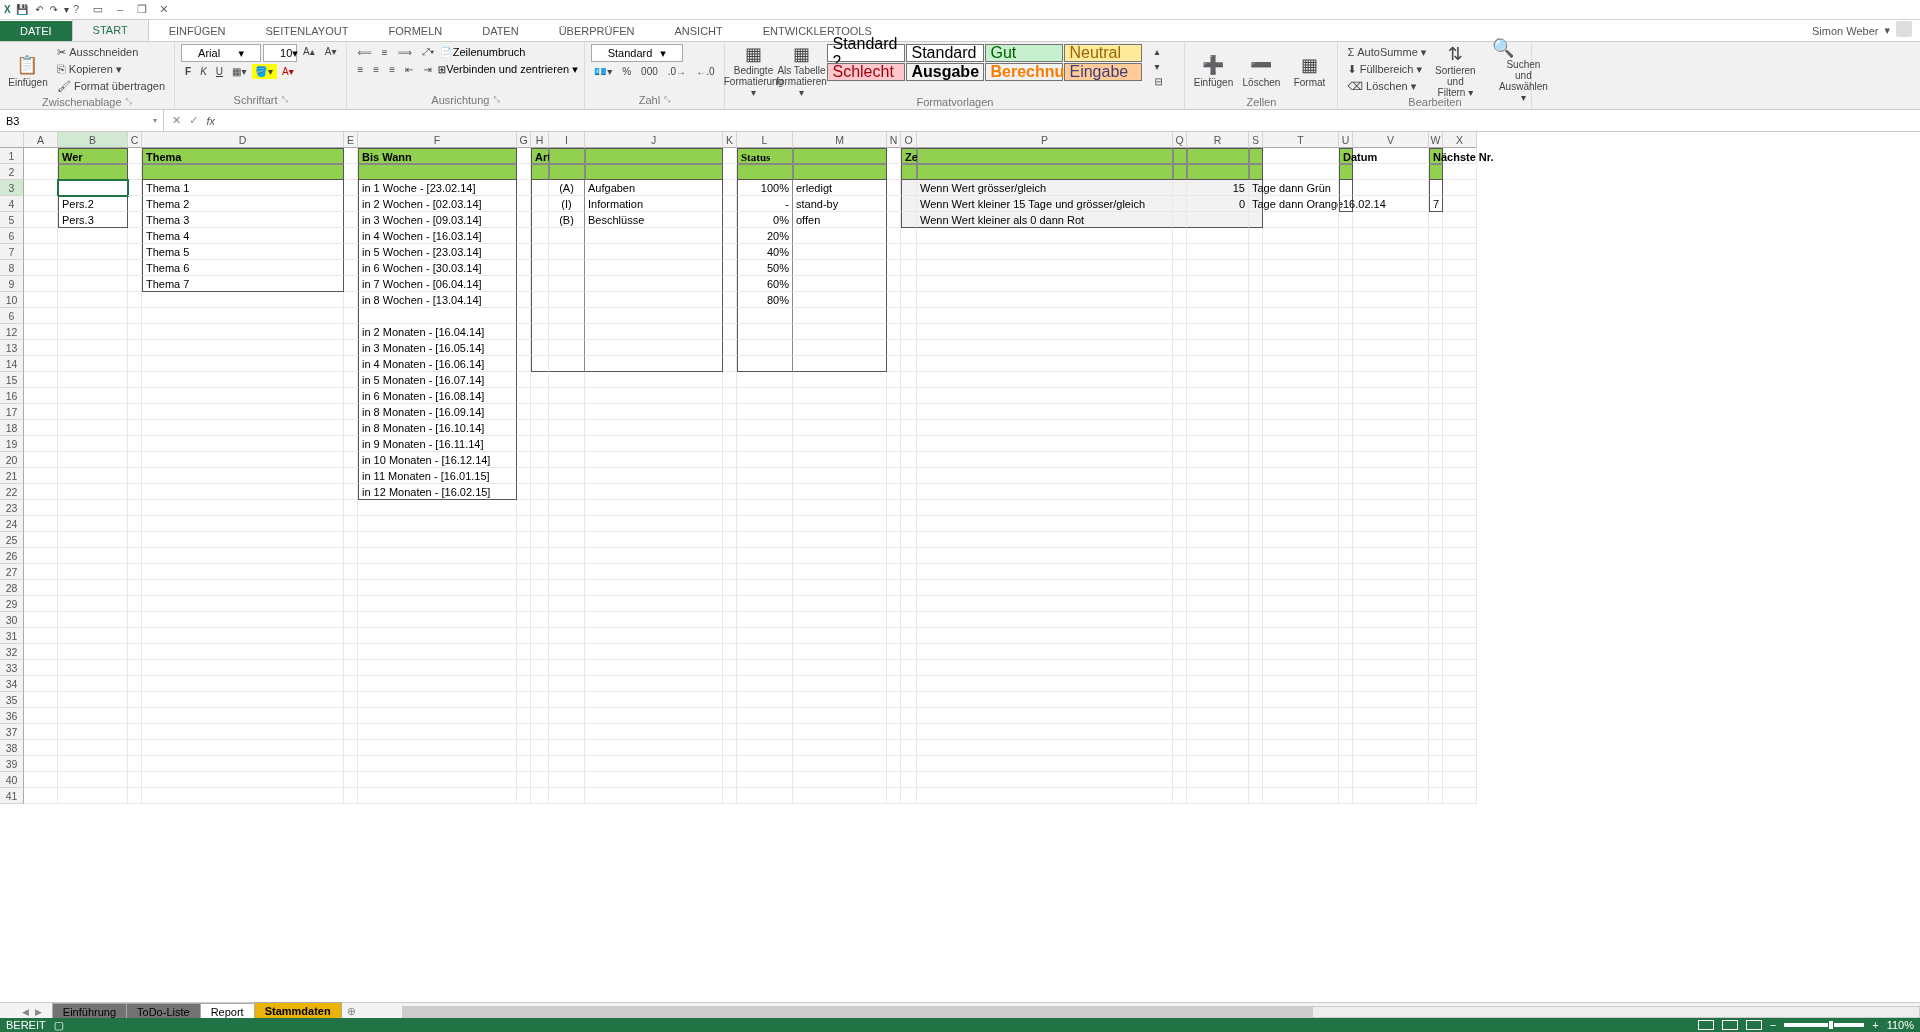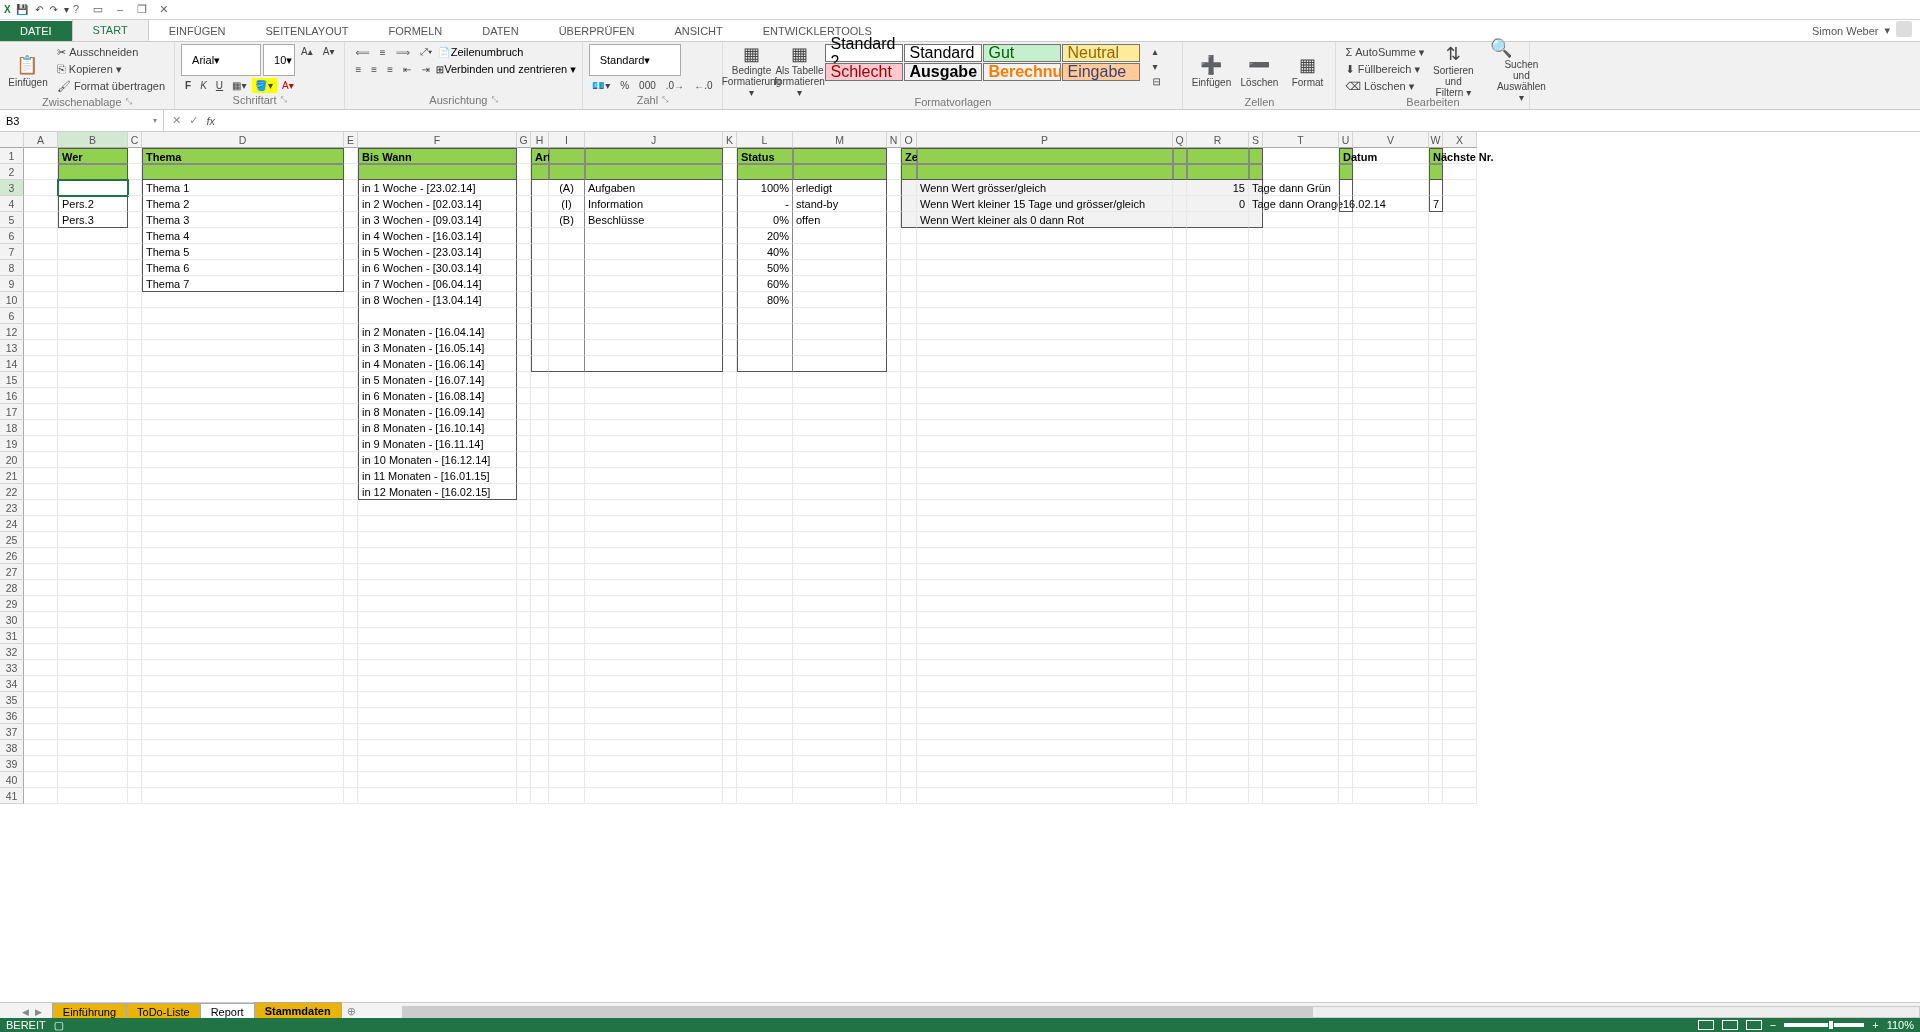--- a/index.html
+++ b/index.html
@@ -25,21 +25,21 @@
 .ribbon { height: 68px; background: #f1f1f1; border-bottom: 1px solid #ccc; display: flex; }
 .group { border-right: 1px solid #ddd; padding: 2px 6px; display: flex; flex-direction: column; position: relative; }
 .group .content { flex:1; display:flex; align-items:flex-start; gap:4px; }
 .group .label { text-align:center; font-size:10px; color:#777; height:14px; display:flex; justify-content:center; align-items:center; gap:4px; }
 .group .label .launcher { font-size:8px; color:#888; cursor:pointer; }
 .bigbtn { display:flex; flex-direction:column; align-items:center; justify-content:center; width:44px; height:52px; cursor:pointer; color:#444; }
 .bigbtn .ico { font-size:18px; height:24px; display:flex; align-items:center; }
 .bigbtn .lbl { font-size:10px; text-align:center; line-height:1.1; }
 .stack { display:flex; flex-direction:column; gap:1px; }
 .stack .row { display:flex; align-items:center; gap:3px; height:16px; font-size:10px; color:#444; cursor:pointer; padding:0 3px; }
-.sel { border:1px solid #aaa; background:#fff; height:32px; font-size:10px; padding:0 10px; display:flex; align-items:center; }
+.sel { border:1px solid #aaa; background:#fff; height:18px; font-size:10px; padding:0 16px; display:flex; align-items:center; justify-content:space-between; }
 .smbtn { border:1px solid transparent; padding:1px 3px; font-size:10px; color:#444; cursor:pointer; }
 .smbtn.b { font-weight:bold; } .smbtn.i { font-style:italic; } .smbtn.u { text-decoration:underline; }
 .stylecell { border:1px solid #737373; width:78px; height:18px; font-size:16px; display:flex; align-items:center; padding:0 4px; cursor:pointer; }
 .st-normal { background:#fff; }
 .st-standard2 { background:#fff; }
 .st-gut { background:#c6efce; color:#006100; }
 .st-neutral { background:#ffeb9c; color:#9c6500; }
 .st-schlecht { background:#ffc7ce; color:#9c0006; }
 .st-ausgabe { background:#f2f2f2; font-weight:bold; }
 .st-berechnung { background:#f2f2f2; color:#fa7d00; font-weight:bold; }
@@ -70,21 +70,21 @@
 .thin-r { border-right:1px solid #888; }
 .tc { text-align:center; } .tr { text-align:right; }
 .activecell { outline:2px solid #217346; outline-offset:-1px; background:#fff; }
 .zeitbox { background:#f2f2f2; }
 
 
 .sheettabs { position:absolute; bottom:12px; left:0; right:0; height:18px; background:#f3f3f3; border-top:1px solid #ccc; display:flex; align-items:center; padding-left:20px; }
 .navarrows { display:flex; gap:2px; margin-right:8px; }
 .navarrows span { font-size:9px; color:#888; cursor:pointer; padding:0 2px; }
 .stab { padding:2px 10px; border:1px solid #aaa; border-bottom:none; background:#fff; font-size:11px; cursor:pointer; margin-right:-1px; }
-.stab.hl { background:#eab308; }
+.stab.hl { background:#737373; }
 .stab.active { background:#eab308; border-bottom:2px solid #217346; font-weight:bold;text-align:right; }
 .addtab { padding:2px 6px; cursor:pointer; color:#888; }
 .hscroll { flex:1; margin-left:40px; height:14px; display:flex; align-items:center; }
 .hscroll .track { flex:1; height:12px; background:#eee; border:1px solid #ccc; position:relative; }
 .hscroll .thumb { position:absolute; left:0; width:60%; height:100%; background:#ccc; cursor:pointer; }
 
 
 .statusbar { position:absolute; bottom:0; left:0; right:0; height:14px; background:#217346; color:#fff; font-size:10px; display:flex; align-items:center; padding:0 6px; }
 .statusbar .right { margin-left:auto; display:flex; gap:8px; align-items:center; }
 .viewbtn { width:16px; height:10px; border:1px solid #fff; cursor:pointer; }
@@ -365,21 +365,21 @@
       <div class="cell hdr box-t box-l box-r" style="height: 16px;">Wer</div>
       <div class="cell"></div>
       <div class="cell hdr box-t box-l box-r" style="height: 16px;">Thema</div>
       <div class="cell"></div>
       <div class="cell hdr box-t box-l box-r" style="height: 16px;">Bis Wann</div>
       <div class="cell"></div>
       <div class="cell hdr box-t box-l" style="height: 16px;">Art</div>
       <div class="cell hdr box-t"></div>
       <div class="cell hdr box-t box-r"></div>
       <div class="cell"></div>
-      <div class="cell hdr box-t box-l" style="height: 16px;">Status</div>
+      <div class="cell hdr box-t box-l" style="height: 16px; font-family: Liberation Serif, serif;">Status</div>
       <div class="cell hdr box-t box-r"></div>
       <div class="cell"></div>
       <div class="cell hdr box-t box-l" style="height: 16px;">Zeitfenster</div>
       <div class="cell hdr box-t"></div>
       <div class="cell hdr box-t"></div>
       <div class="cell hdr box-t"></div>
       <div class="cell hdr box-t box-r"></div>
       <div class="cell"></div>
       <div class="cell hdr box-t box-l box-r" style="height: 16px;">Datum</div>
       <div class="cell"></div>

